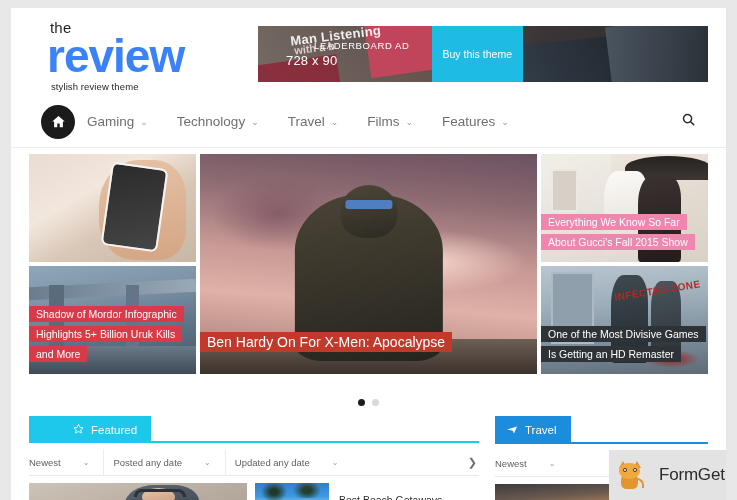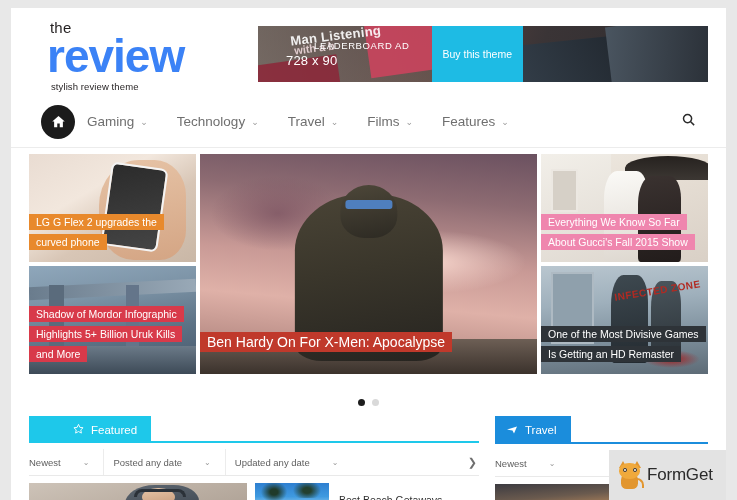--- a/index.html
+++ b/index.html
@@ -239,21 +239,21 @@
 
   .travel-row { margin-top: 7px; }
   .travel-card { width: 100%; height: 36px; overflow:hidden; position:relative; cursor:pointer; }
   .img-dunes { position:absolute; inset:0;
     background: linear-gradient(175deg,#3c3b41 0%,#6a5a4e 32%,#b0835a 58%,#d8ab74 78%,#e7c695 100%); }
 
   
   .watermark {
     position: absolute; right: 0; bottom: 0;
     width: 117px; height: 50px; background: #e3e3e3;
-    display:flex; align-items:center; gap: 5px; padding-left: 9px;
+    display:flex; align-items:center; gap: 17px; padding-left: 9px;
     z-index: 50;
   }
   .wm-text { font-size: 17px; color:#2b2b2b; letter-spacing: -.2px; }
   .cat { position: relative; width: 24px; height: 28px; flex:none; }
   .cat .body { position:absolute; left:3px; bottom:0; width:17px; height:16px;
     background:#e2962f; border-radius: 42% 42% 34% 34%; }
   .cat .head { position:absolute; left:1px; top:2px; width:21px; height:16px;
     background:#f0a93c; border-radius: 48%; }
   .cat .ear-l { position:absolute; left:1px; top:0px; width:0; height:0;
     border-left:4px solid transparent; border-right:4px solid transparent;
@@ -335,23 +335,20 @@
     </div>
   </div>
 
   <div class="hero">
     <div class="hero-col">
       <div class="tile">
         <div class="img-phone">
           <div class="hand"></div>
             <div class="device"></div>
         </div>
-        <div class="tile-cap cap-orange">
-          <span>LG G Flex 2 upgrades the curved phone</span>
-        </div>
       </div>
       <div class="tile">
         <div class="img-bridge">
           <div class="span1"></div>
             <div class="pier"></div>
             <div class="pier2"></div>
             <div class="ground"></div>
         </div>
         <div class="tile-cap cap-red">
           <span>Shadow of Mordor Infographic Highlights 5+ Billion Uruk Kills and More</span>

